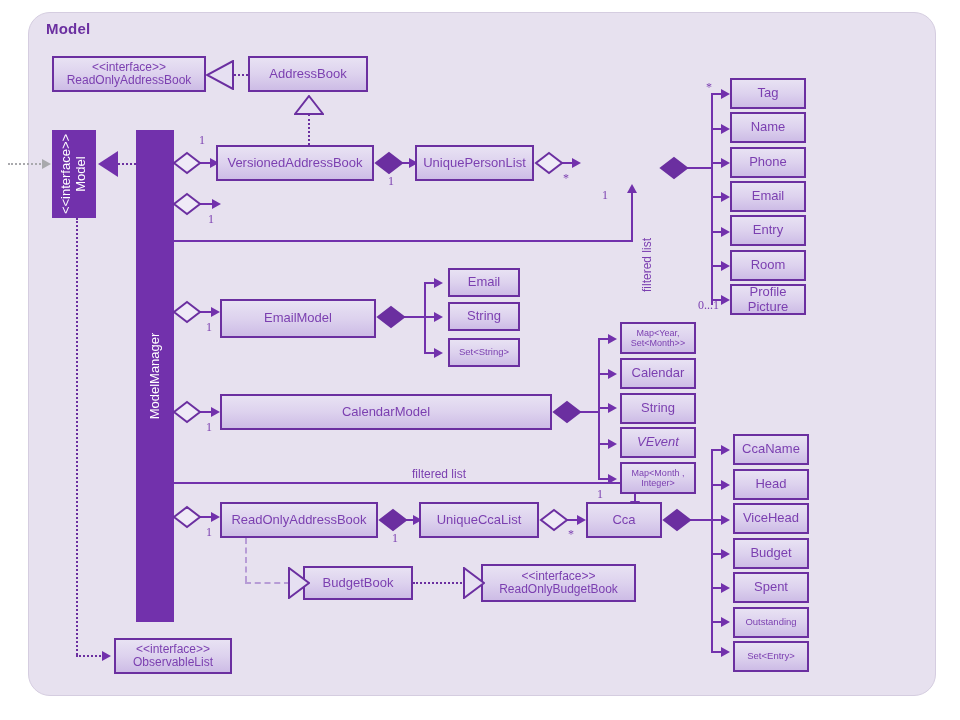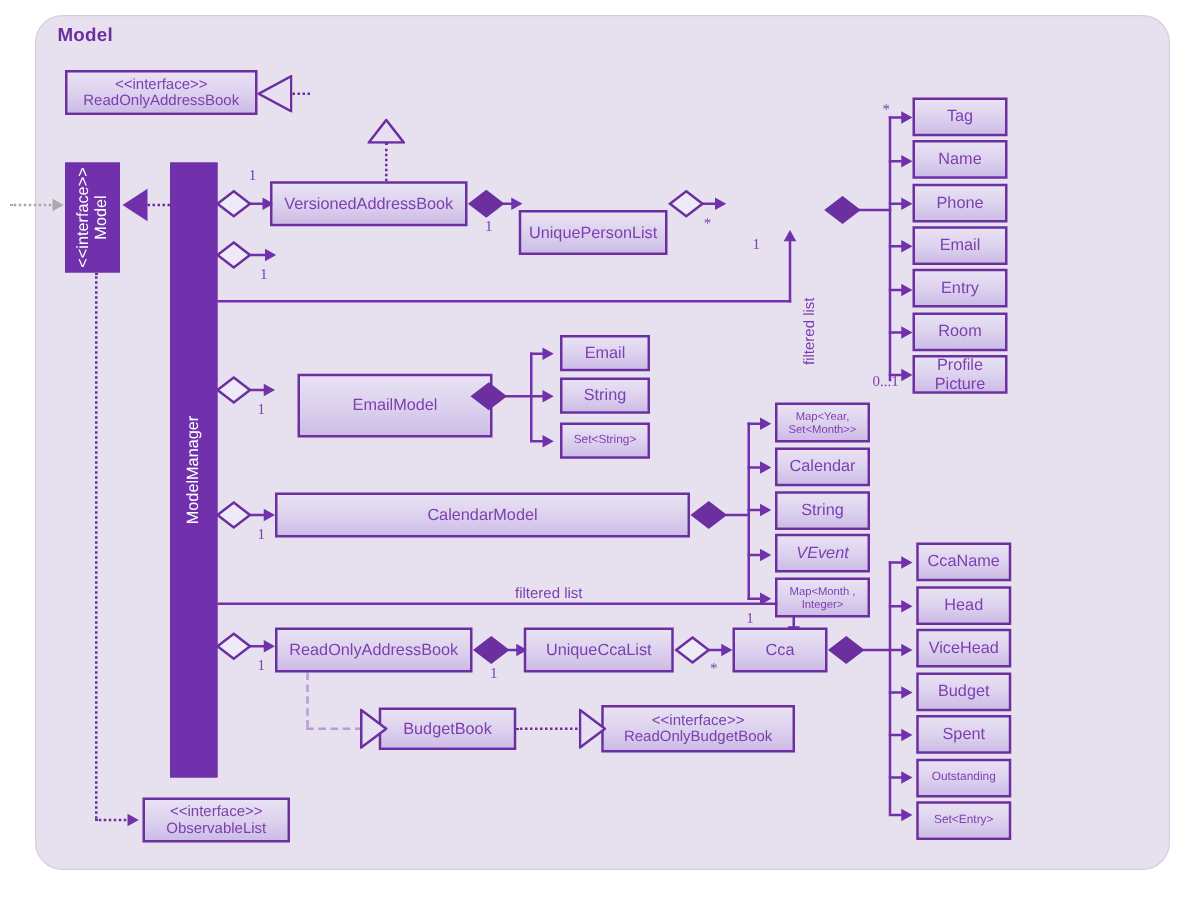--- a/index.html
+++ b/index.html
@@ -164,20 +164,23 @@
     </div>
   </div>
 
   <div class="tri-l-hollow" style="left:206px;top:60px;">
     <svg width="28" height="30" viewBox="0 0 28 30">
         <polygon points="27,1 27,29 1,15" fill="#e6e0f2" stroke="#6b2fa0" stroke-width="2"></polygon>
       </svg>
   </div>
   <div class="dot-h" style="left:234px;top:74px;width:14px;"></div>
 
+  <div class="box" style="left:248px;top:56px;width:120px;height:36px;">
+    <span>AddressBook</span>
+  </div>
 
   <div class="tri-u-hollow" style="left:294px;top:95px;">
     <svg width="30" height="20" viewBox="0 0 30 20">
         <polygon points="15,1 29,19 1,19" fill="#e6e0f2" stroke="#6b2fa0" stroke-width="2"></polygon>
       </svg>
   </div>
   <div class="dot-v" style="left:308px;top:114px;height:31px;"></div>
 
   <div class="vbox" style="left:52px;top:130px;width:44px;height:88px;">
     <div class="vlabel"><span>&lt;&lt;interface&gt;&gt;</span><br><span>Model</span></div>
@@ -212,21 +215,21 @@
 
   <div class="dia" style="left:374px;top:151px;">
     <svg width="30" height="24" viewBox="0 0 30 24">
         <polygon points="15,2 28,12 15,22 2,12" fill="#6b2fa0" stroke="#6b2fa0" stroke-width="2"></polygon>
       </svg>
   </div>
   <div class="ln h" style="left:402px;top:162px;width:12px;"></div>
   <div class="arr-r" style="left:409px;top:158px;"></div>
   <div class="mult" style="left:388px;top:174px;">1</div>
 
-  <div class="box" style="left:415px;top:145px;width:119px;height:36px;margin-top:23px;">
+  <div class="box" style="left:415px;top:145px;width:119px;height:36px;">
     <span>UniquePersonList</span>
   </div>
 
   <div class="dia" style="left:534px;top:151px;">
     <svg width="30" height="24" viewBox="0 0 30 24">
         <polygon points="15,2 28,12 15,22 2,12" fill="#efeaf7" stroke="#6b2fa0" stroke-width="2"></polygon>
       </svg>
   </div>
   <div class="ln h" style="left:562px;top:162px;width:16px;"></div>
   <div class="arr-r" style="left:572px;top:158px;"></div>
@@ -299,21 +302,21 @@
 
   <div class="dia" style="left:172px;top:300px;">
     <svg width="30" height="24" viewBox="0 0 30 24">
         <polygon points="15,2 28,12 15,22 2,12" fill="#efeaf7" stroke="#6b2fa0" stroke-width="2"></polygon>
       </svg>
   </div>
   <div class="ln h" style="left:200px;top:311px;width:16px;"></div>
   <div class="arr-r" style="left:211px;top:307px;"></div>
   <div class="mult" style="left:206px;top:320px;">1</div>
 
-  <div class="box" style="left:220px;top:299px;width:156px;height:51px;margin-left:18px;">
+  <div class="box" style="left:220px;top:299px;width:156px;height:39px;">
     <span>EmailModel</span>
   </div>
 
   <div class="dia" style="left:376px;top:305px;">
     <svg width="30" height="24" viewBox="0 0 30 24">
         <polygon points="15,2 28,12 15,22 2,12" fill="#6b2fa0" stroke="#6b2fa0" stroke-width="2"></polygon>
       </svg>
   </div>
   <div class="ln h" style="left:404px;top:316px;width:22px;"></div>
   <div class="ln v" style="left:424px;top:282px;height:70px;"></div>

